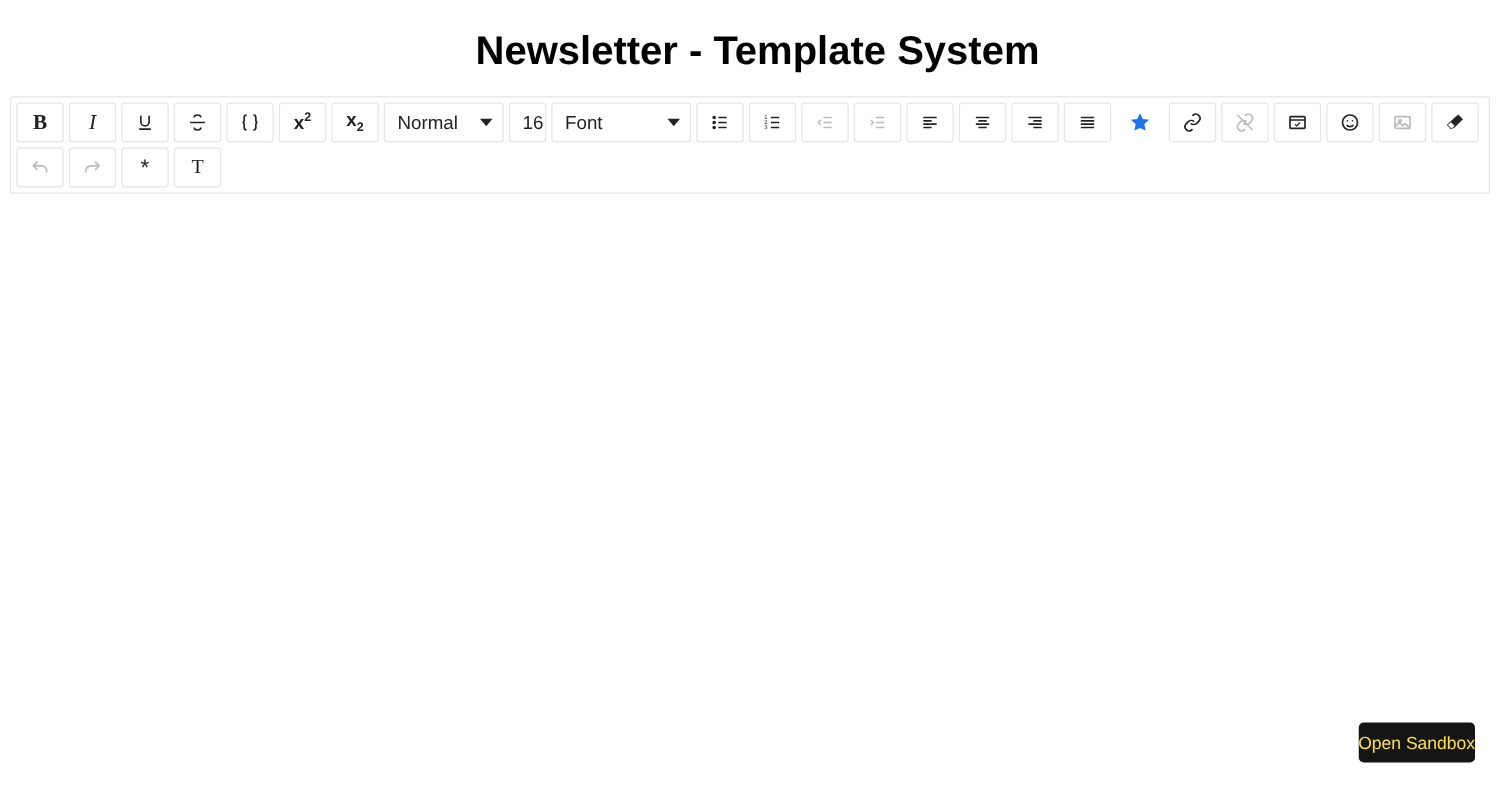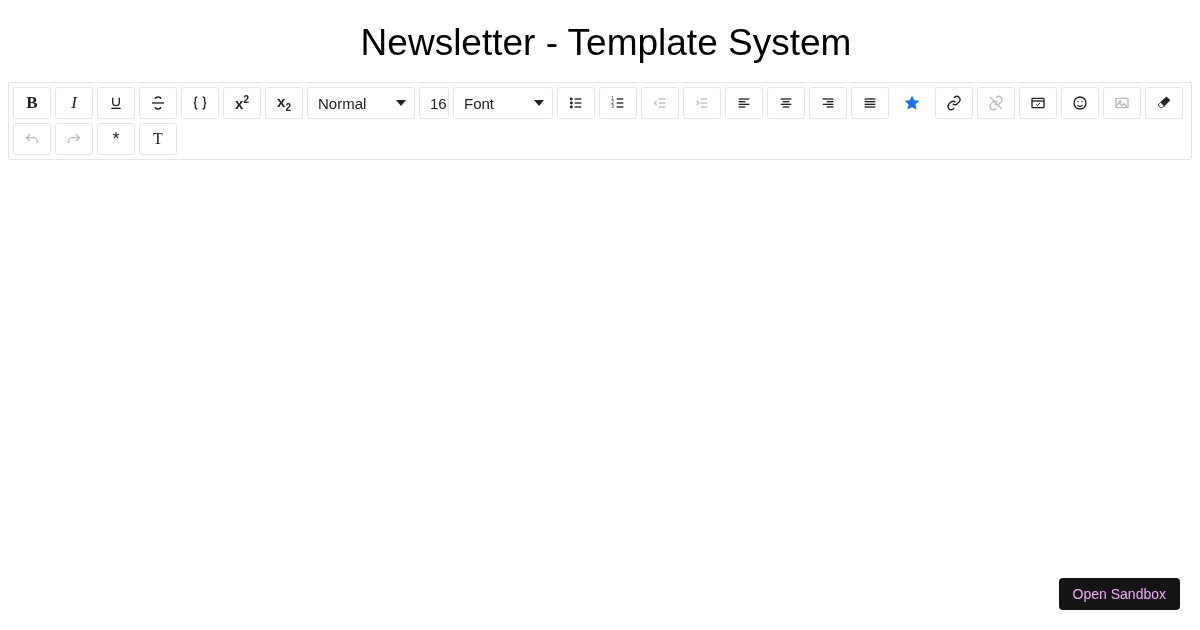--- a/index.html
+++ b/index.html
@@ -7,22 +7,22 @@
     margin: 0;
     padding: 0;
     font-family: -apple-system, BlinkMacSystemFont, "Segoe UI", Helvetica, Arial, sans-serif;
     background: #fff;
     width: 1200px;
     height: 630px;
     overflow: hidden;
     position: relative;
   }
   .title {
-    font-size: 37px;
-    font-weight: 400;
+    font-size: 32px;
+    font-weight: 700;
     text-align: center;
     margin: 22px 0 18px 12px;
     color: #000;
   }
   .toolbar-wrap {
     margin: 0 8px;
     border: 1px solid #e5e5e5;
     border-radius: 2px;
     padding: 4px;
   }
@@ -52,23 +52,23 @@
     height: 32px;
     display: inline-flex;
     align-items: center;
     padding: 0 8px 0 10px;
     cursor: pointer;
     color: #222;
     font-size: 15px;
     gap: 8px;
     justify-content: space-between;
   }
-  .sel-format { width: 108px; }
+  .sel-format { width: 96px; }
   .sel-size   { width: 30px; }
-  .sel-font   { width: 100px; }
+  .sel-font   { width: 112px; }
   .caret {
     width: 0; height: 0;
     border-left: 5px solid transparent;
     border-right: 5px solid transparent;
     border-top: 6px solid #222;
     margin-left: 4px;
   }
   .ico { width: 16px; height: 16px; display: block; }
   .ico-lg { width: 18px; height: 18px; }
   .txt-bold { font-weight: 800; font-size: 17px; font-family: Georgia, serif; }
@@ -76,23 +76,23 @@
   .txt-sup { font-weight: 700; font-size: 15px; }
   .txt-sup sup, .txt-sup sub { font-size: 10px; font-weight: 700; }
   .txt-asterisk { font-size: 18px; line-height: 1; }
   .txt-T { font-size: 16px; font-weight: 500; font-family: Georgia, serif; }
   .star-active { color: #1a73e8; }
   .open-sandbox {
     position: absolute;
     right: 20px;
     bottom: 20px;
     background: #151515;
-    color: #f0abfc;
+    color: #fde047;
     font-size: 14px;
-    padding: 8px 14px;
+    padding: 8px 0;
     border-radius: 4px;
     border: none;
     cursor: pointer;
   }
 </style>
 </head>
 <body>
 
 <h1 class="title">Newsletter - Template System</h1>
 

